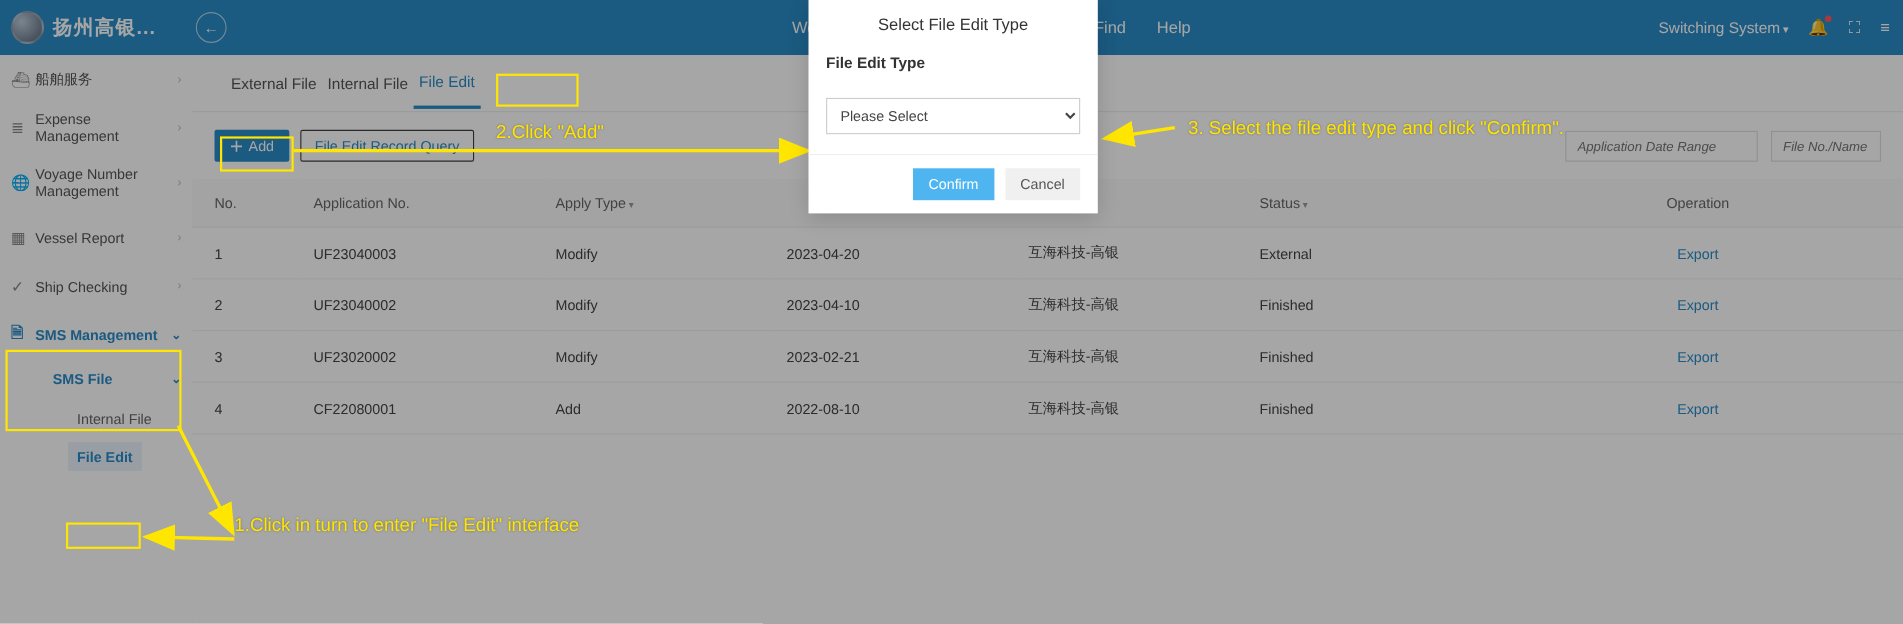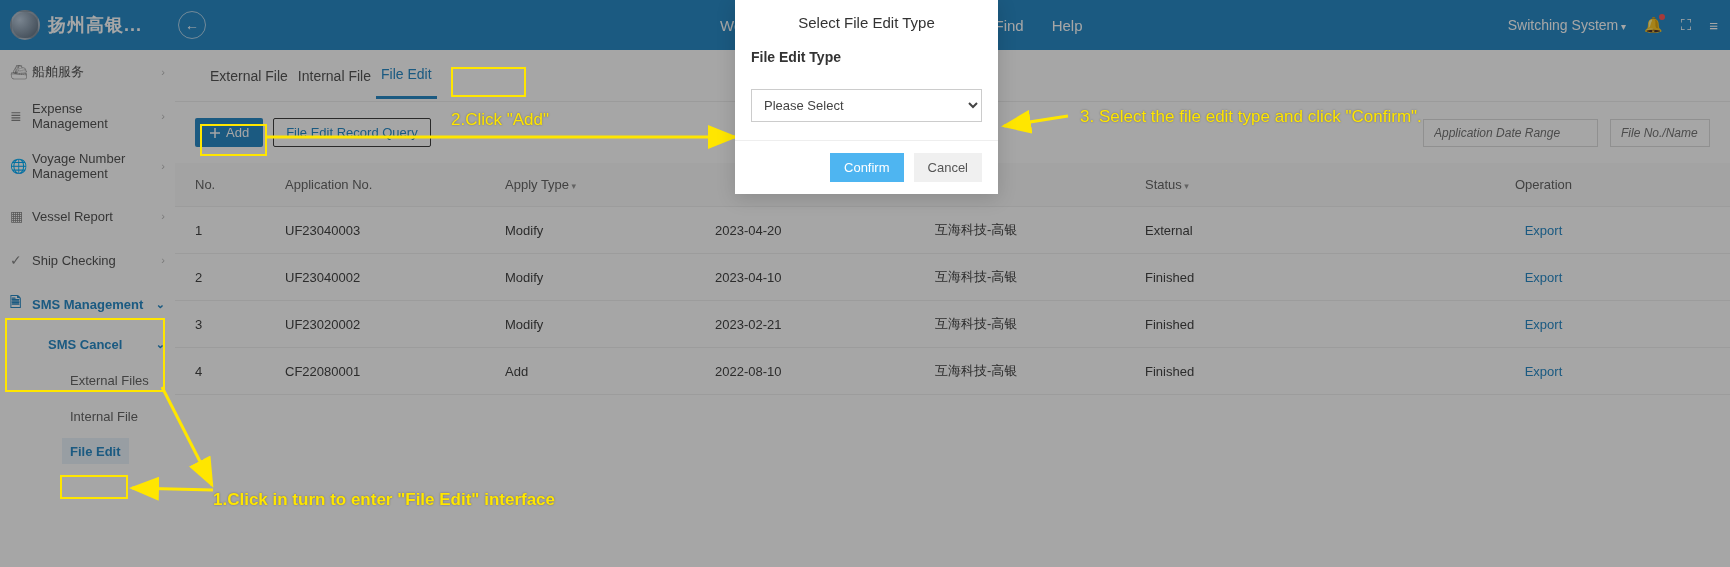--- a/index.html
+++ b/index.html
@@ -132,26 +132,23 @@
     <span class="micon">✓</span>
     <span class="mlabel">Ship Checking</span>
     <span class="chev">›</span>
   </div>
   <div class="menu-item active-sms">
     <span class="micon" style="color:#2a8bc7">🗎</span>
     <span class="mlabel">SMS Management</span>
     <span class="chev" style="color:#2a8bc7">⌄</span>
   </div>
   <div class="sub-item active-sms">
-    <span>SMS Cancel</span>
+    <span>SMS File</span>
     <span class="chev" style="color:#2a8bc7">⌄</span>
   </div>
-  <div class="sub2-item">
-      <span>External Files</span>
-    </div>
   <div class="sub2-item">
       <span>Internal File</span>
     </div>
   <div style="padding-left:62px; margin-top:4px;">
     <div class="sub2-item file-edit-active" style="height:26px;padding-left:8px;padding-right:8px;">
         <span>File Edit</span>
       </div>
   </div>
 </div>
 
@@ -229,21 +226,21 @@
 
 <div class="dim-overlay"></div>
 
 <div class="ybox" style="top:318px;left:5px;width:160px;height:74px;"></div>
 <div class="ybox" style="top:475px;left:60px;width:68px;height:24px;"></div>
 <div class="ybox" style="top:67px;left:451px;width:75px;height:30px;"></div>
 <div class="ybox" style="top:124px;left:200px;width:67px;height:32px;"></div>
 
 <div class="ytext" style="top:110px;left:451px;">2.Click "Add"</div>
 <div class="ytext" style="top:107px;left:1080px;">3. Select the file edit type and click "Confirm".</div>
-<div class="ytext" style="top:490px;left:213px;font-weight:bold;">1.Click in turn to enter "File Edit" interface</div>
+<div class="ytext" style="top:468px;left:213px;">1.Click in turn to enter "File Edit" interface</div>
 
 <div class="arrow" style="top:125px;left:267px;">
   <svg width="480" height="20">
       <defs>
         <marker id="ah1" markerWidth="10" markerHeight="8" refX="9" refY="4" orient="auto">
           <path d="M0,0 L10,4 L0,8 Z" fill="#ffe600"></path>
         </marker>
       </defs>
       <line x1="0" y1="12" x2="468" y2="12" stroke="#ffe600" stroke-width="3" marker-end="url(#ah1)"></line>
     </svg>

